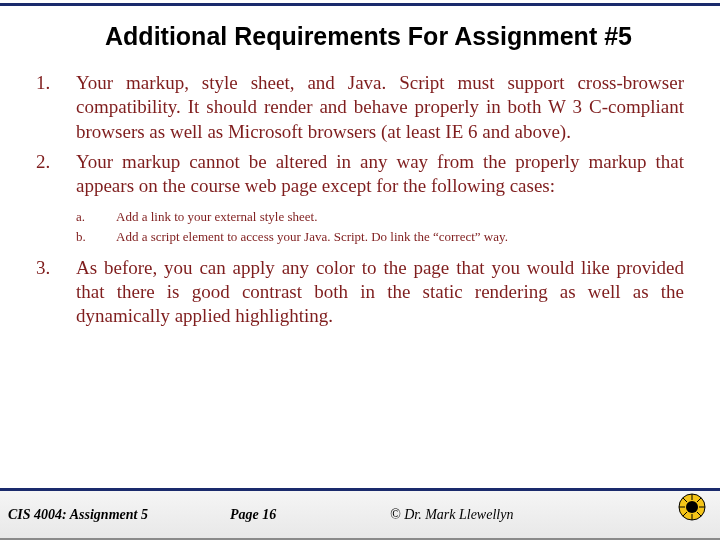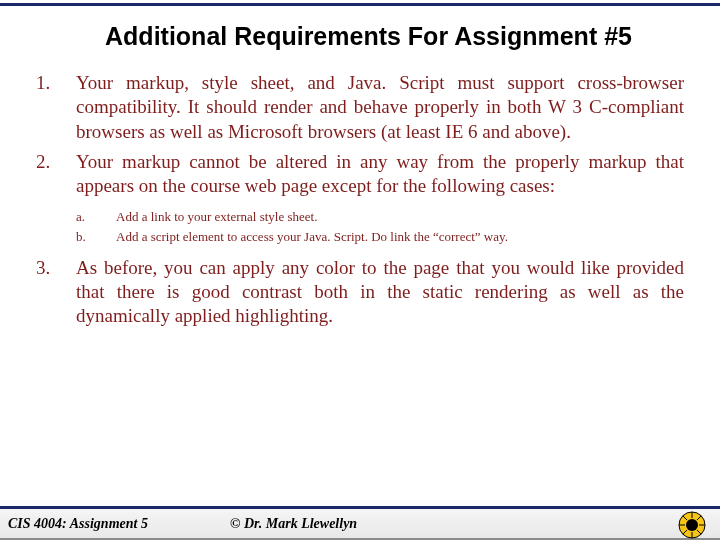--- a/index.html
+++ b/index.html
@@ -70,21 +70,21 @@
     content: counter(subitem, lower-alpha) ".";
     position: absolute;
     left: 0;
     top: 0;
   }
   .footer {
     position: absolute;
     bottom: 0;
     left: 0;
     width: 100%;
-    height: 34px;
+    height: 52px;
     border-top: 3px solid #1a2a6c;
     border-bottom: 2px solid #8a8a8a;
     background: linear-gradient(to bottom, #f5f5f5, #e8e8e8);
     display: flex;
     align-items: center;
     font-style: italic;
     font-family: "Times New Roman", Times, serif;
     font-size: 14px;
     color: #000;
   }
@@ -94,21 +94,21 @@
     width: 230px;
     font-weight: bold;
   }
   .footer .center {
     flex: 0 0 auto;
     width: 160px;
     font-weight: bold;
   }
   .footer .right {
     flex: 0 0 auto;
-    font-weight: bold;
+    font-weight: normal;
   }
   .footer .logo {
     position: absolute;
     right: 14px;
     top: 2px;
   }
   .logo-svg { display: block; }
 </style>
 </head>
 <body>
@@ -134,20 +134,21 @@
       </ol>
     </li>
     <li>
       <span>As before, you can apply any color to the page that you would like provided that there is good contrast both in the static rendering as well as the dynamically applied highlighting.</span>
     </li>
   </ol>
 </div>
 
 <div class="footer">
   <div class="left">CIS 4004:  Assignment 5</div>
+  <div class="center">Page 16</div>
   <div class="right">© Dr. Mark Llewellyn</div>
   <div class="logo">
     <svg class="logo-svg" width="28" height="28" viewBox="0 0 28 28">
       <circle cx="14" cy="14" r="13" fill="#f5c518" stroke="#000" stroke-width="1"></circle>
       <circle cx="14" cy="14" r="6" fill="#000"></circle>
       <g stroke="#000" stroke-width="1">
         <line x1="14" y1="1" x2="14" y2="7"></line>
         <line x1="14" y1="21" x2="14" y2="27"></line>
         <line x1="1" y1="14" x2="7" y2="14"></line>
         <line x1="21" y1="14" x2="27" y2="14"></line>

